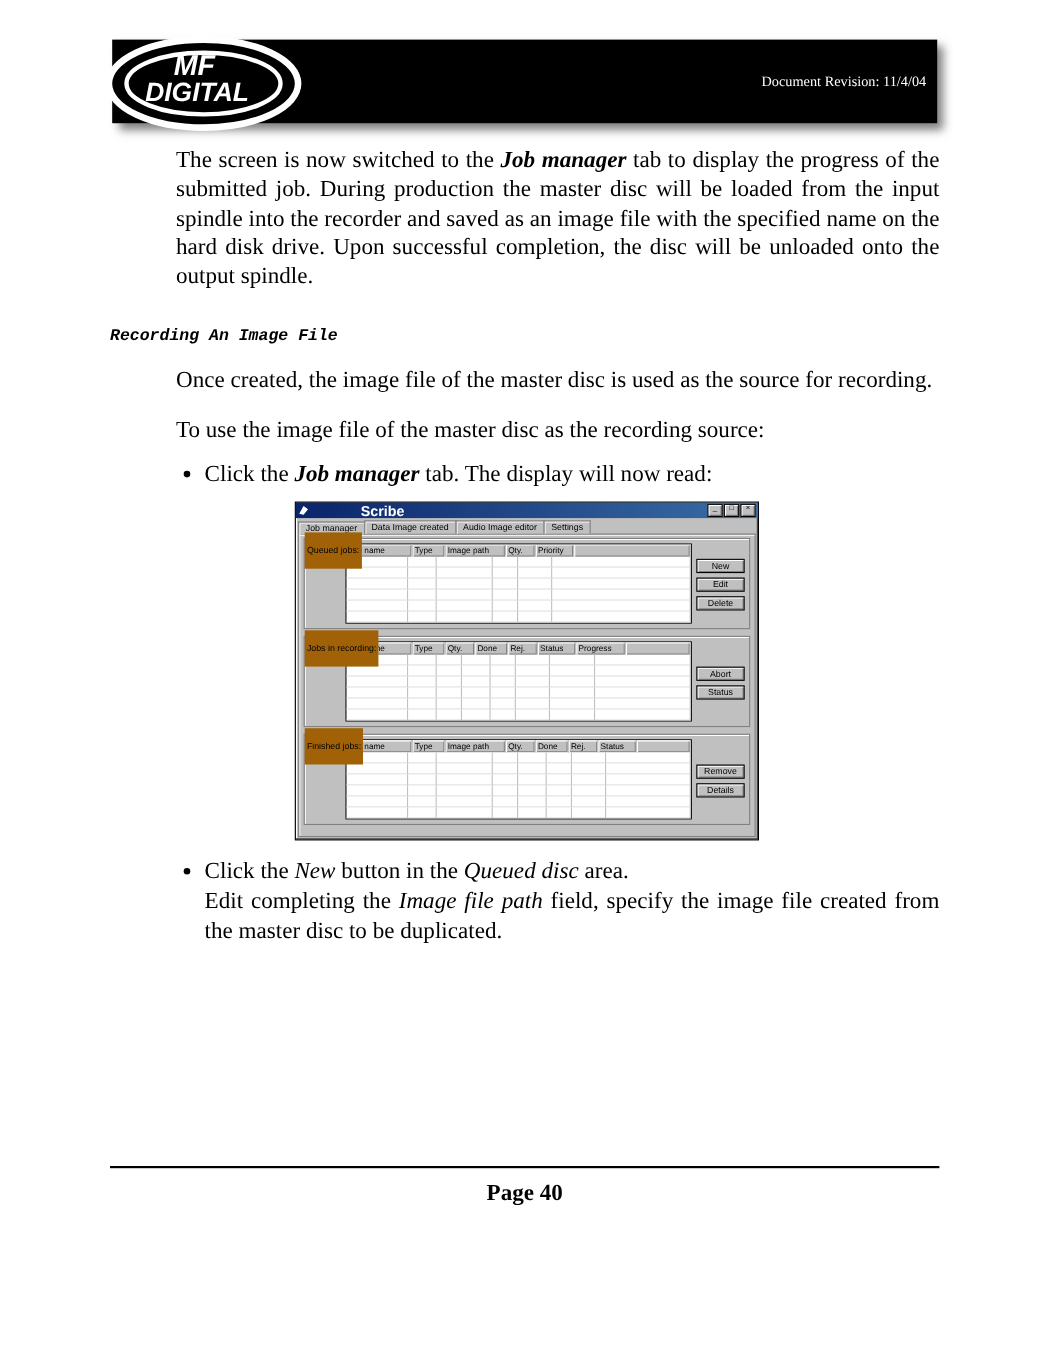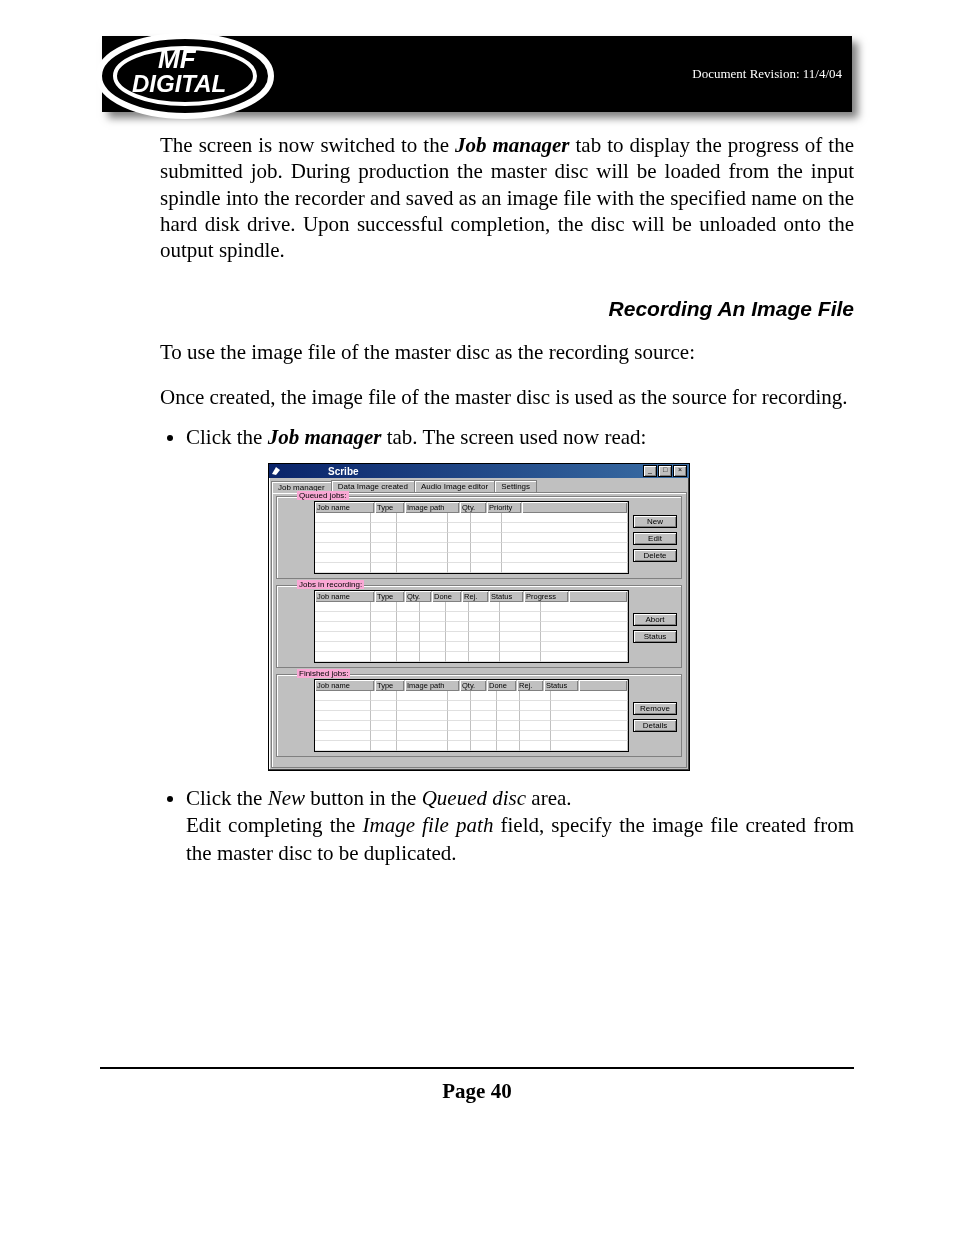--- a/index.html
+++ b/index.html
@@ -48,26 +48,25 @@
   .content {
     margin: 20px 100px 0 100px;
   }
   .body-para {
     margin: 18px 0 0 60px;
     font-size: 21px;
     line-height: 1.25;
     text-align: justify;
   }
   .section-heading {
-    font-family: Liberation Sans, sans-serif;
+    font-family: Liberation Mono, monospace;
     font-weight: bold;
     font-style: italic;
-    font-size: 21px;
+    font-size: 15px;
     margin: 34px 0 0 0;
-    text-align: right;
   }
   ul.bullets {
     margin: 14px 0 0 60px;
     padding-left: 26px;
     font-size: 21px;
     line-height: 1.3;
     text-align: justify;
   }
   ul.bullets li { margin-bottom: 6px; }
 
@@ -85,21 +84,21 @@
     background: linear-gradient(to right, #0a246a, #3a6ea5);
     color: #fff;
     height: 14px;
     display: flex;
     align-items: center;
     padding: 0 2px;
   }
   .titlebar .app-icon {
     width: 10px; height: 10px; margin-right: 3px;
   }
-  .titlebar .title-text { font-weight: bold; font-size: 10px; padding-left: 44px; }
+  .titlebar .title-text { font-weight: bold; font-size: 13px; padding-left: 44px; }
   .titlebar .win-btns { margin-left: auto; display: flex; gap: 1px; }
   .win-btn {
     width: 12px; height: 10px;
     background: #c0c0c0;
     border: 1px solid #000;
     box-shadow: inset 1px 1px #fff, inset -1px -1px #808080;
     font-size: 7px; line-height: 8px; text-align: center;
     color: #000;
   }
   .tab-row {
@@ -128,23 +127,23 @@
   }
   .group {
     border: 1px solid #808080;
     box-shadow: inset 1px 1px #fff;
     padding: 4px;
     margin-bottom: 6px;
     position: relative;
   }
   .group-label {
     position: absolute;
-    top: -6px; left: 20px;
-    background: #f9a8d4;
-    padding: 0 2px;
+    top: -6px; left: 0;
+    background: #a16207;
+    padding: 12px 2px;
     font-size: 8px;
   }
   .group-body {
     display: flex;
     gap: 4px;
     align-items: center;
     margin-left: 33px;
   }
   .grid {
     border: 1px solid #000;
@@ -208,26 +207,26 @@
     <span class="header-rev">Document Revision: 11/4/04</span>
   </div>
 
   <div class="content">
     <p class="body-para">
       The screen is now switched to the <b><i>Job manager</i></b> tab to display the progress of the submitted job. During production the master disc will be loaded from the input spindle into the recorder and saved as an image file with the specified name on the hard disk drive. Upon successful completion, the disc will be unloaded onto the output spindle.
     </p>
 
     <div class="section-heading">Recording An Image File</div>
 
+    <p class="body-para">Once created, the image file of the master disc is used as the source for recording.</p>
     <p class="body-para" style="text-align:left">To use the image file of the master disc as the recording source:</p>
-    <p class="body-para">Once created, the image file of the master disc is used as the source for recording.</p>
 
     <ul class="bullets">
       <li>
-        <span>Click the </span><b><i>Job manager</i></b><span>  tab. The screen used now read:</span>
+        <span>Click the </span><b><i>Job manager</i></b><span>  tab. The display will now read:</span>
       </li>
     </ul>
 
     <div class="app-window">
       <div class="titlebar">
         <svg class="app-icon" viewBox="0 0 10 10">
             <path d="M1 8 L5 1 L9 4 L5 9 Z" fill="#fff"></path>
           </svg>
         <span class="title-text">Scribe</span>
         <div class="win-btns">

